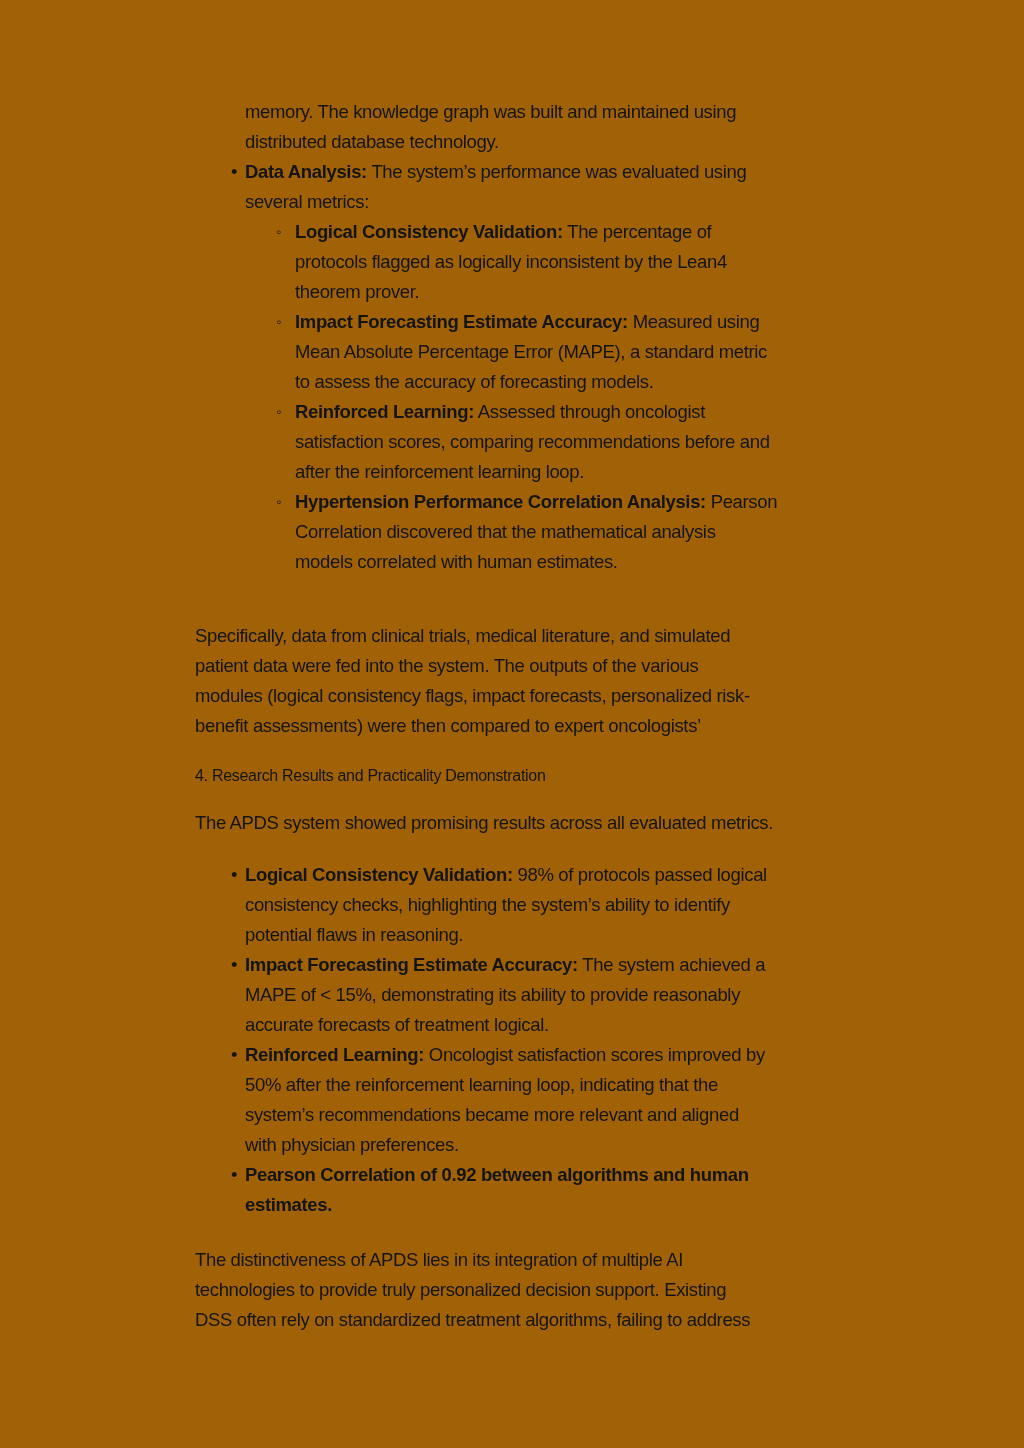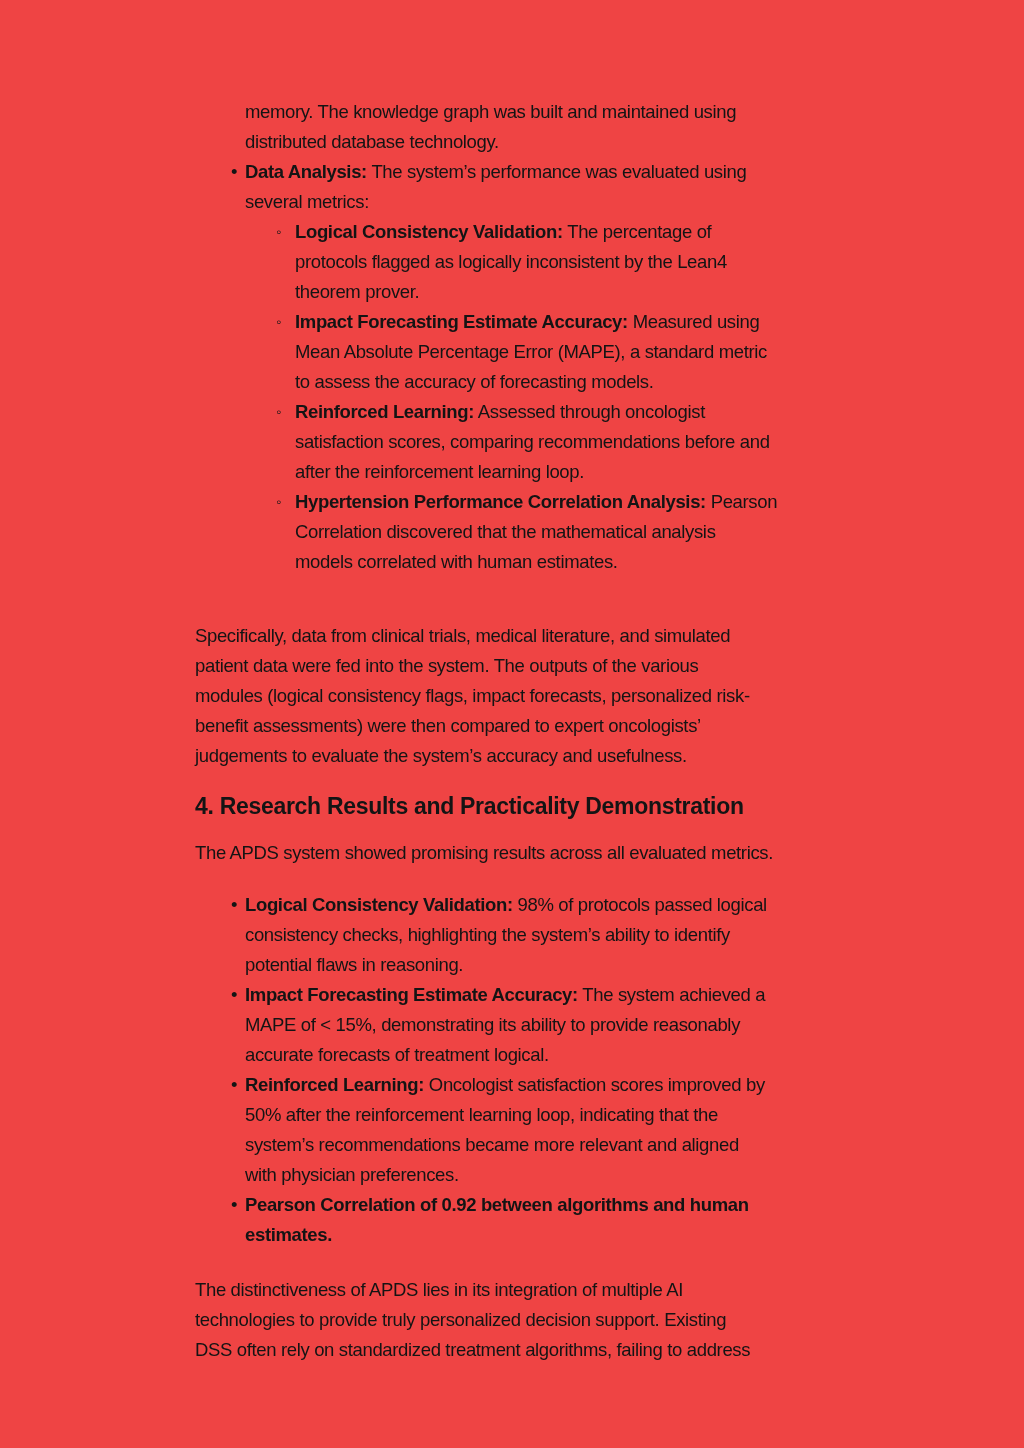--- a/index.html
+++ b/index.html
@@ -1,20 +1,20 @@
 <!DOCTYPE html>
 <html><head>
 <meta charset="utf-8">
 <style>
   html, body { margin: 0; padding: 0; background: #ffffff; }
   .page {
     position: relative;
     width: 1024px;
     height: 1448px;
-    background: #ef4444;
+    background: #a16207;
     overflow: hidden;
     font-family: "Liberation Sans", "DejaVu Sans", sans-serif;
     color: #141414;
   }
   .content {
     position: absolute;
     left: 195px;
     top: 97px;
     width: 660px;
     font-size: 18.5px;
@@ -29,22 +29,22 @@
   .mt25 { margin-top: 25px; }
   .line { white-space: nowrap; }
   b { font-weight: 700; margin-top: 42px; }
   .li { position: relative; }
   .pl1 { padding-left: 50px; }
   .pl2 { padding-left: 100px; }
   .marker { position: absolute; top: 0; line-height: 30px; }
   .mk1 { left: 36px; }
   .mk2 { left: 81px; font-size: 15px; }
   .heading {
-    font-size: 23px;
-    font-weight: 700;
+    font-size: 16px;
+    font-weight: 400;
     letter-spacing: -0.3px;
   }
 </style>
 </head>
 <body>
 
 <div class="page">
   <div class="content">
 
     <div class="block">
@@ -88,21 +88,20 @@
         <div class="line"><span>models correlated with human estimates.</span></div>
       </div>
 
     </div>
 
     <div class="block mt26">
       <div class="line"><span>Specifically, data from clinical trials, medical literature, and simulated</span></div>
       <div class="line"><span>patient data were fed into the system. The outputs of the various</span></div>
       <div class="line"><span>modules (logical consistency flags, impact forecasts, personalized risk-</span></div>
       <div class="line"><span>benefit assessments) were then compared to expert oncologists’</span></div>
-      <div class="line"><span>judgements to evaluate the system’s accuracy and usefulness.</span></div>
     </div>
 
     <div class="block heading mt20 line">4. Research Results and Practicality Demonstration</div>
 
     <div class="block mt17 line">The APDS system showed promising results across all evaluated metrics.</div>
 
     <div class="block mt22">
 
       <div class="li pl1">
         <span class="marker mk1">•</span>

